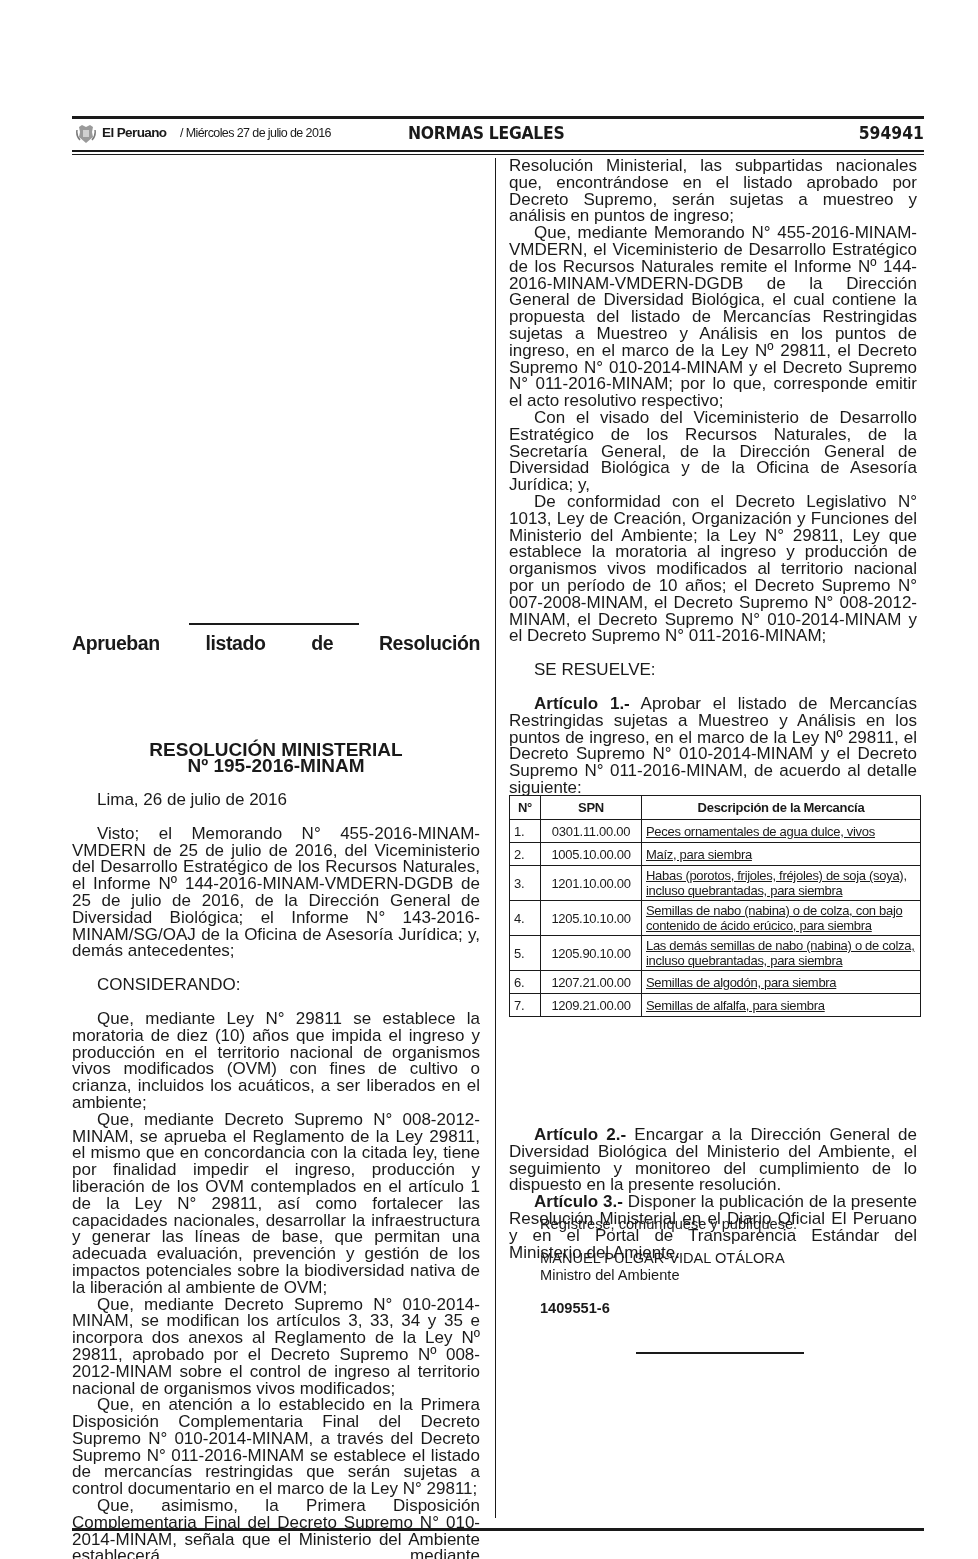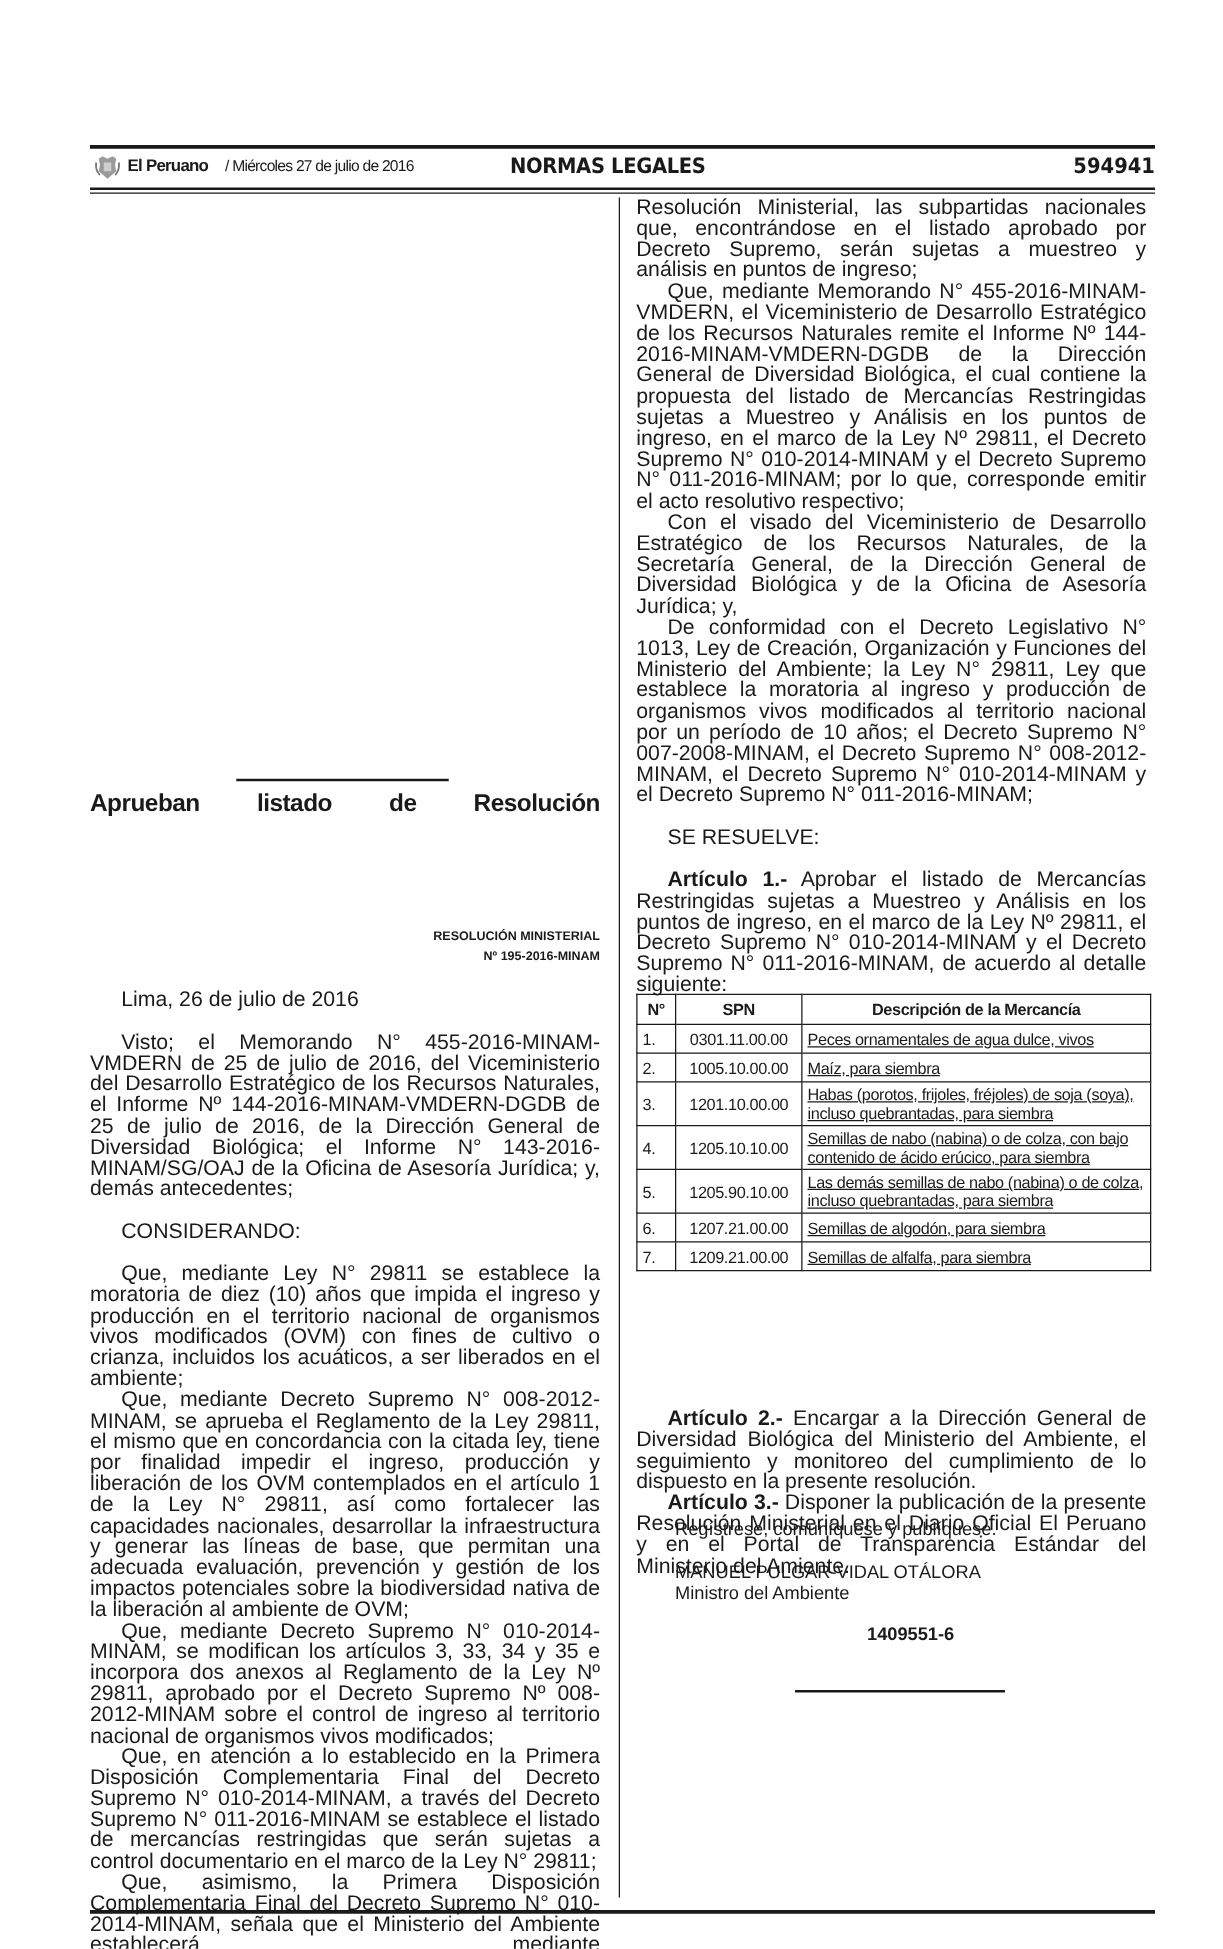--- a/index.html
+++ b/index.html
@@ -22,24 +22,24 @@
 
   
   .col { position: absolute; width: 408px; font-size: 17px; line-height: 16.8px; text-align: justify; }
   .col-right { left: 437px; top: 158px; }
   .p { margin: 0; text-indent: 25px; }
   .gap { height: 17px; }
 
   .sep-short { position: absolute; left: 117px; top: 623px; width: 170px; height: 2px; background: #1a1a1a; }
   .title { position: absolute; left: 0; top: 632px; width: 408px; font-weight: bold; font-size: 19.5px; line-height: 23.5px; text-align: justify; text-align-last: left; letter-spacing: -0.4px; }
   .title .line1 { display: flex; justify-content: space-between; align-items: center; }
-  .res-head { position: absolute; left: 0; top: 742px; width: 408px; text-align: right; font-weight: bold; font-size: 10px; line-height: 16px; }
+  .res-head { position: absolute; left: 0; top: 742px; width: 408px; text-align: center; font-weight: bold; font-size: 19px; line-height: 16px; }
   .left-body { position: absolute; left: 0; top: 792px; width: 408px; }
 
-  .bold { font-weight: bold; text-align: center; }
+  .bold { font-weight: bold; }
 
   
   .tbl-wrap { position: absolute; left: 437px; top: 795px; width: 412px; }
   table.goods { border-collapse: collapse; width: 412px; font-size: 13px; line-height: 15px; font-family: "Liberation Sans Narrow", "Liberation Sans", sans-serif; letter-spacing: -0.3px; }
   table.goods th, table.goods td { border: 1px solid #1a1a1a; padding: 2px 4px; vertical-align: middle; }
   table.goods th { font-weight: bold; text-align: center; height: 19px; }
   table.goods td.n { width: 22px; text-align: left; }
   table.goods td.spn { width: 92px; text-align: center; margin-left: 40px; }
   table.goods td.desc { text-align: left; text-decoration: underline; }
   table.goods tr.r1 td { height: 18px; }

